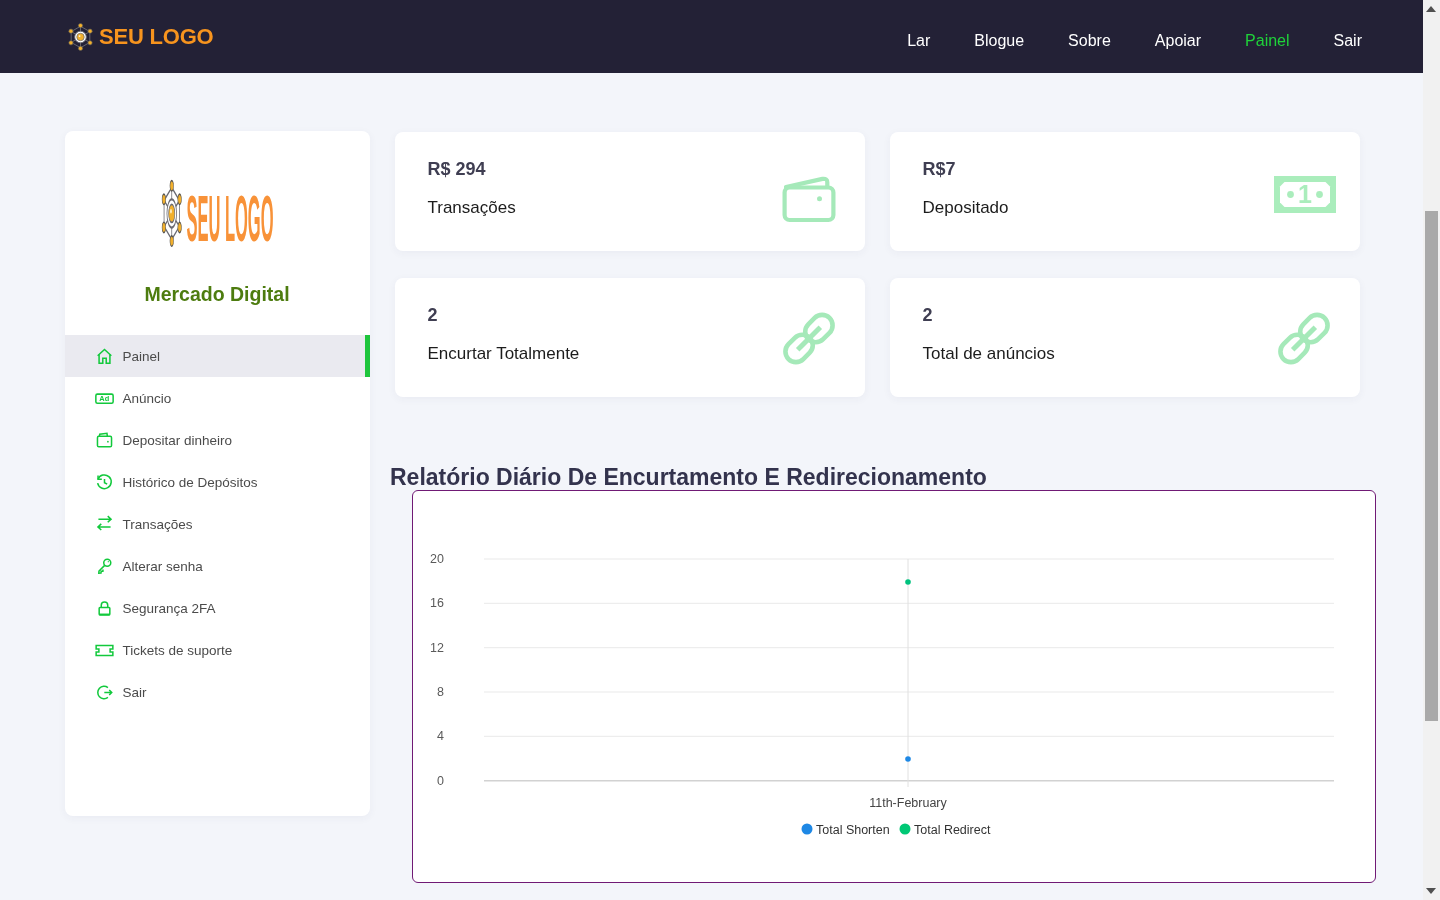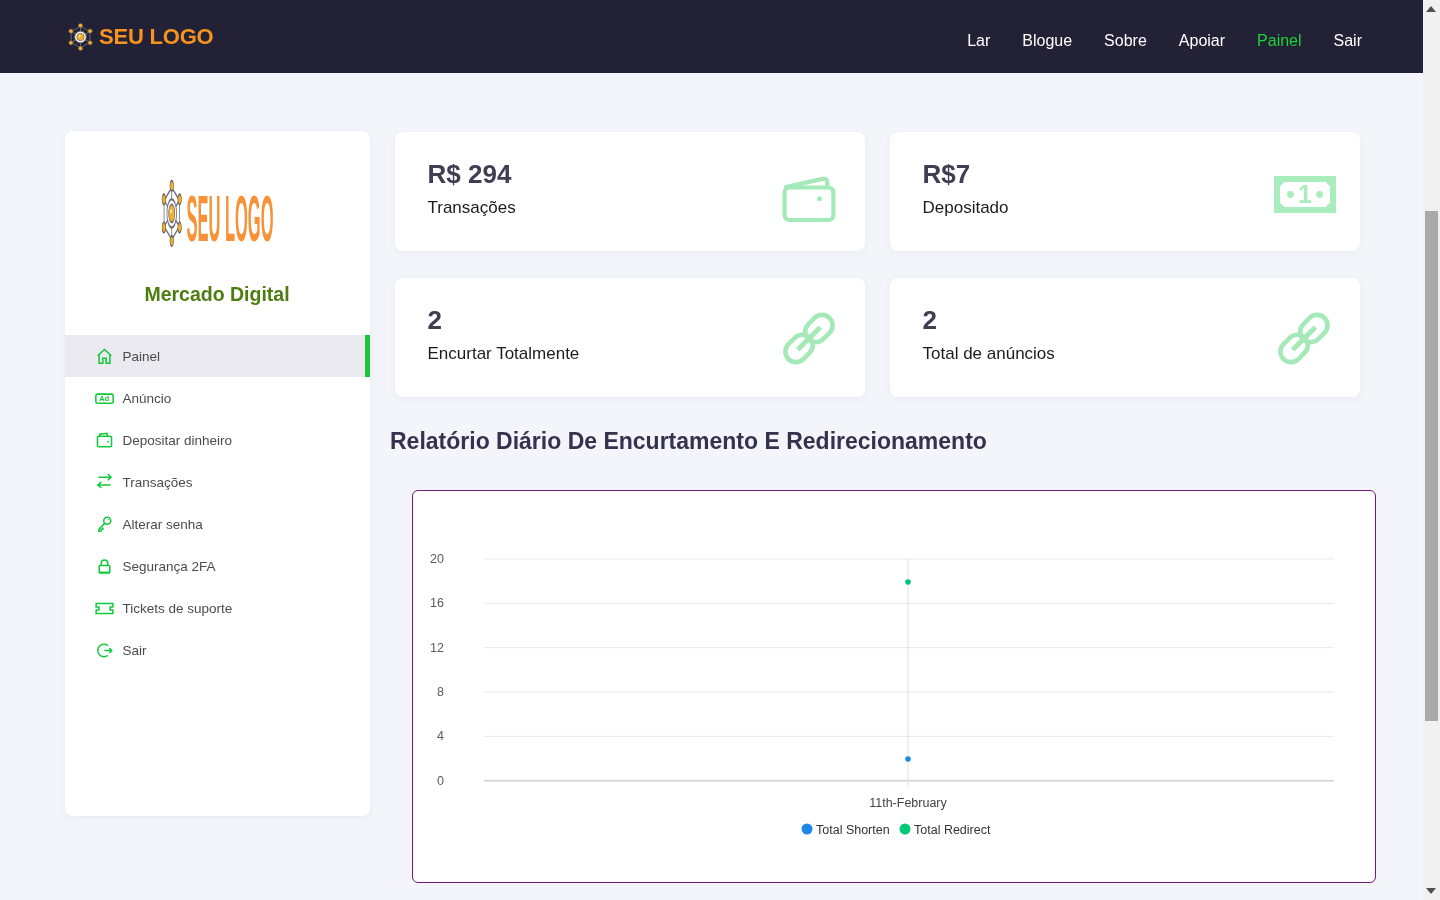--- a/index.html
+++ b/index.html
@@ -1,45 +1,45 @@
 <!DOCTYPE html>
 <html><head>
 <meta charset="utf-8">
 <style>
   * { margin:0; padding:0; box-sizing:border-box; }
   html,body { width:1440px; height:900px; overflow:hidden; }
   body { background:#f3f5fa; font-family:"Liberation Sans",sans-serif; position:relative; }
   .nav { position:absolute; left:0; top:0; width:1425px; height:73px; background:#232136; }
   .navlogo { position:absolute; left:67px; top:0; height:73px; display:flex; align-items:center; gap:5px; }
   .navlogo .txt { color:#f7941e; font-size:22px; font-weight:800; letter-spacing:-0.2px; }
-  .navlinks { position:absolute; right:63px; top:0; height:82px; display:flex; align-items:center; gap:32px; }
+  .navlinks { position:absolute; right:63px; top:0; height:82px; display:flex; align-items:center; gap:44px; }
   .navlinks a { color:#fff; text-decoration:none; font-size:16px; font-weight:500; }
   .navlinks a.act { color:#1fd23a; }
 
   .card { position:absolute; background:#fff; border-radius:8px; box-shadow:0 2px 8px rgba(62,57,107,0.05); }
 
   
   .side { left:64.5px; top:131px; width:305px; height:685px; }
   .sidelogo { position:absolute; left:96px; top:48px; width:113px; height:71px; }
   .brand { position:absolute; left:0; top:152px; width:305px; text-align:center; font-size:19.5px; font-weight:600; color:#4d7c0f; }
   .menu { position:absolute; left:0; top:204px; width:305px; }
   .mi { position:relative; height:42px; display:flex; align-items:center; padding-left:30px; }
   .mi svg { width:19px; height:19px; flex:none; }
   .mi span { margin-left:9px; font-size:13.5px; color:#4b4b4b; }
   .mi.on { background:#eaeaf0; }
   .mi.on::after { content:""; position:absolute; right:0; top:0; width:5px; height:42px; background:#1ec53c; }
 
   
   .sc { width:470px; height:119px; }
-  .sc .num { position:absolute; left:33px; top:27px; font-size:26px; font-weight:700; color:#3f3e52; }
+  .sc .num { position:absolute; left:33px; top:27px; font-size:18px; font-weight:700; color:#3f3e52; }
   .sc .lbl { position:absolute; left:33px; top:66px; font-size:17px; color:#1c1c1c; }
   .sc svg.big { position:absolute; }
 
   
-  .hd { position:absolute; left:390px; top:428px; font-size:23px; font-weight:700; color:#33334d; }
+  .hd { position:absolute; left:390px; top:464px; font-size:23px; font-weight:700; color:#33334d; }
   .chart { left:412px; top:490px; width:964px; height:393px; border:1px solid #701a75; box-shadow:none; border-radius:6px; }
 
   
   .sbtrack { position:absolute; right:0; top:0; width:17px; height:900px; background:#f1f1f1; z-index:50; }
   .sbthumb { position:absolute; right:2px; top:211px; width:13px; height:510px; background:#a9a9a9; z-index:51; }
   .arr { position:absolute; right:4px; width:0; height:0; border-left:5px solid transparent; border-right:5px solid transparent; z-index:52; }
   .arr.up { top:6px; border-bottom:6px solid #505050; }
   .arr.dn { bottom:6px; border-top:6px solid #505050; }
 </style>
 </head>
@@ -108,20 +108,28 @@
     <div class="mi">
         <svg viewBox="0 0 20 20" fill="none" stroke="#12c93c" stroke-width="1.6">
           <path d="M4.6,5.6 L5,3.4 L12.6,2.4 L13,5.4"></path>
           <rect x="2.6" y="5.6" width="14.8" height="11" rx="1.4"></rect>
           <circle cx="13.6" cy="11.2" r="0.9" fill="#12c93c" stroke="none"></circle>
         </svg>
         <span>Depositar dinheiro</span>
       </div>
     <div class="mi">
         <svg viewBox="0 0 20 20" fill="none" stroke="#12c93c" stroke-width="1.6">
+          <path d="M3.2,6.5 A7.2,7.2 0 1 1 2.8,10.6"></path>
+          <path d="M3.2,2.6 V6.6 H7.2"></path>
+          <path d="M10,6.3 V10.2 L12.8,11.8"></path>
+        </svg>
+        <span>Histórico de Depósitos</span>
+      </div>
+    <div class="mi">
+        <svg viewBox="0 0 20 20" fill="none" stroke="#12c93c" stroke-width="1.6">
           <path d="M3.6,4.4 H16.6 M13.4,1.2 L16.9,4.4 L13.4,7.6"></path>
           <path d="M16.4,12.6 H3.4 M6.6,9.4 L3.1,12.6 L6.6,15.8"></path>
         </svg>
         <span>Transações</span>
       </div>
     <div class="mi">
         <svg viewBox="0 0 20 20" fill="none" stroke="#12c93c" stroke-width="1.6">
           <circle cx="12.9" cy="6.1" r="3.7"></circle>
           <path d="M10.2,8.8 L4.2,14.8 L4,17.1 L6.3,16.9 L6.5,15.1 L8.3,15 L8.4,13.1"></path>
           <path d="M13.6,4.6 L14.4,5.4" stroke-width="1.4"></path>

